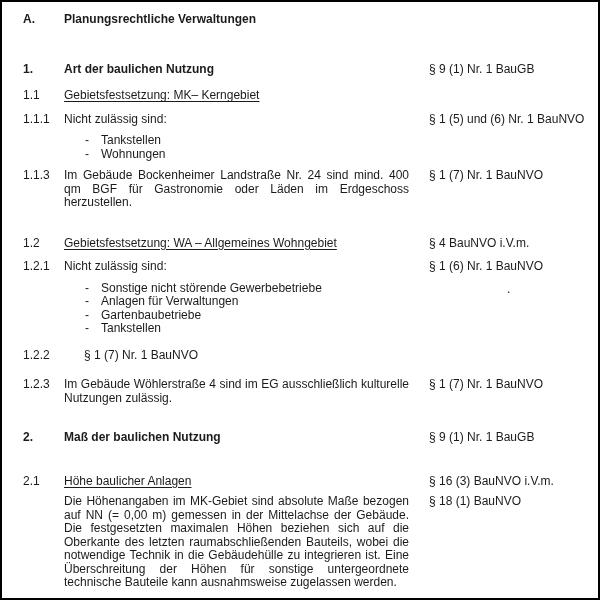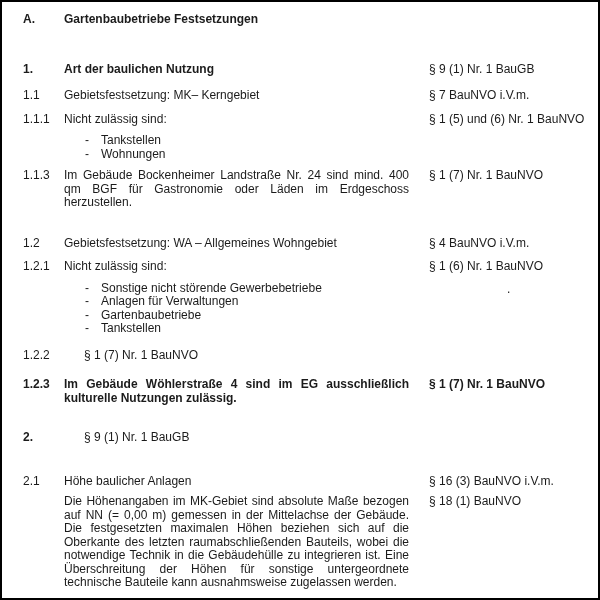--- a/index.html
+++ b/index.html
@@ -14,56 +14,55 @@
     position: relative;
     overflow: hidden;
     -webkit-font-smoothing: antialiased;
   }
   .doc { padding: 11px 8px 0 21px; position: relative; }
   .row { display: flex; align-items: flex-start; }
   .num { flex: 0 0 41px; }
   .body { flex: 0 0 345px; hyphens: none; }
   .ref { margin-left: 20px; flex: 1 1 auto; white-space: nowrap; }
   .b { font-weight: bold; }
-  .u { text-underline-offset: 2px; }
+  .u { text-decoration: underline; text-underline-offset: 2px; }
   .just { text-align: justify; }
   .bullets { margin: 8px 0 0 62px; }
   .bullet { display: flex; }
   .dash { flex: 0 0 16px; }
   .mt36 { margin-top: 36px; }
   .mt30 { margin-top: 30px; }
   .mt27 { margin-top: 27px; justify-content: space-between; }
   .mt26 { margin-top: 26px; }
-  .mt16 { margin-top: 16px; font-weight: bold; }
+  .mt16 { margin-top: 16px; }
   .mt13 { margin-top: 13px; }
   .mt12 { margin-top: 8px; }
   .mt10 { margin-top: 10px; align-items: flex-end; }
   .mt7  { margin-top: 7px; }
   .stray { position: absolute; left: 505px; top: 281px; }
 </style>
 </head>
 <body style="background: rgb(255, 255, 255); border-color: rgb(0, 0, 0); color: rgb(27, 27, 27);">
 
 <main class="doc">
 
   <div class="row">
     <span class="num b">A.</span>
-    <span class="body b">Gartenbaubetriebe Festsetzungen</span>
+    <span class="body b">Planungsrechtliche Verwaltungen</span>
   </div>
 
   <div class="row mt36">
     <span class="num b">1.</span>
     <span class="body b">Art der baulichen Nutzung</span>
     <span class="ref">§ 9 (1) Nr. 1 BauGB</span>
   </div>
 
   <div class="row mt13">
     <span class="num">1.1</span>
     <span class="body u">Gebietsfestsetzung: MK– Kerngebiet</span>
-    <span class="ref">§ 7 BauNVO i.V.m.</span>
   </div>
 
   <div class="row mt10">
     <span class="num">1.1.1</span>
     <span class="body">Nicht zulässig sind:</span>
     <span class="ref">§ 1 (5) und (6) Nr. 1 BauNVO</span>
   </div>
   <div class="bullets">
     <div class="bullet">
       <span class="dash">-</span>
@@ -117,20 +116,21 @@
   </div>
 
   <div class="row mt16">
     <span class="num">1.2.3</span>
     <span class="body just">Im Gebäude Wöhlerstraße 4 sind im EG ausschließlich kulturelle Nutzungen zulässig.</span>
     <span class="ref">§ 1 (7) Nr. 1 BauNVO</span>
   </div>
 
   <div class="row mt26">
     <span class="num b">2.</span>
+    <span class="body b">Maß der baulichen Nutzung</span>
     <span class="ref">§ 9 (1) Nr. 1 BauGB</span>
   </div>
 
   <div class="row mt30">
     <span class="num">2.1</span>
     <span class="body u">Höhe baulicher Anlagen</span>
     <span class="ref">§ 16 (3) BauNVO i.V.m.</span>
   </div>
   <div class="row mt7">
     <span class="num"></span>

